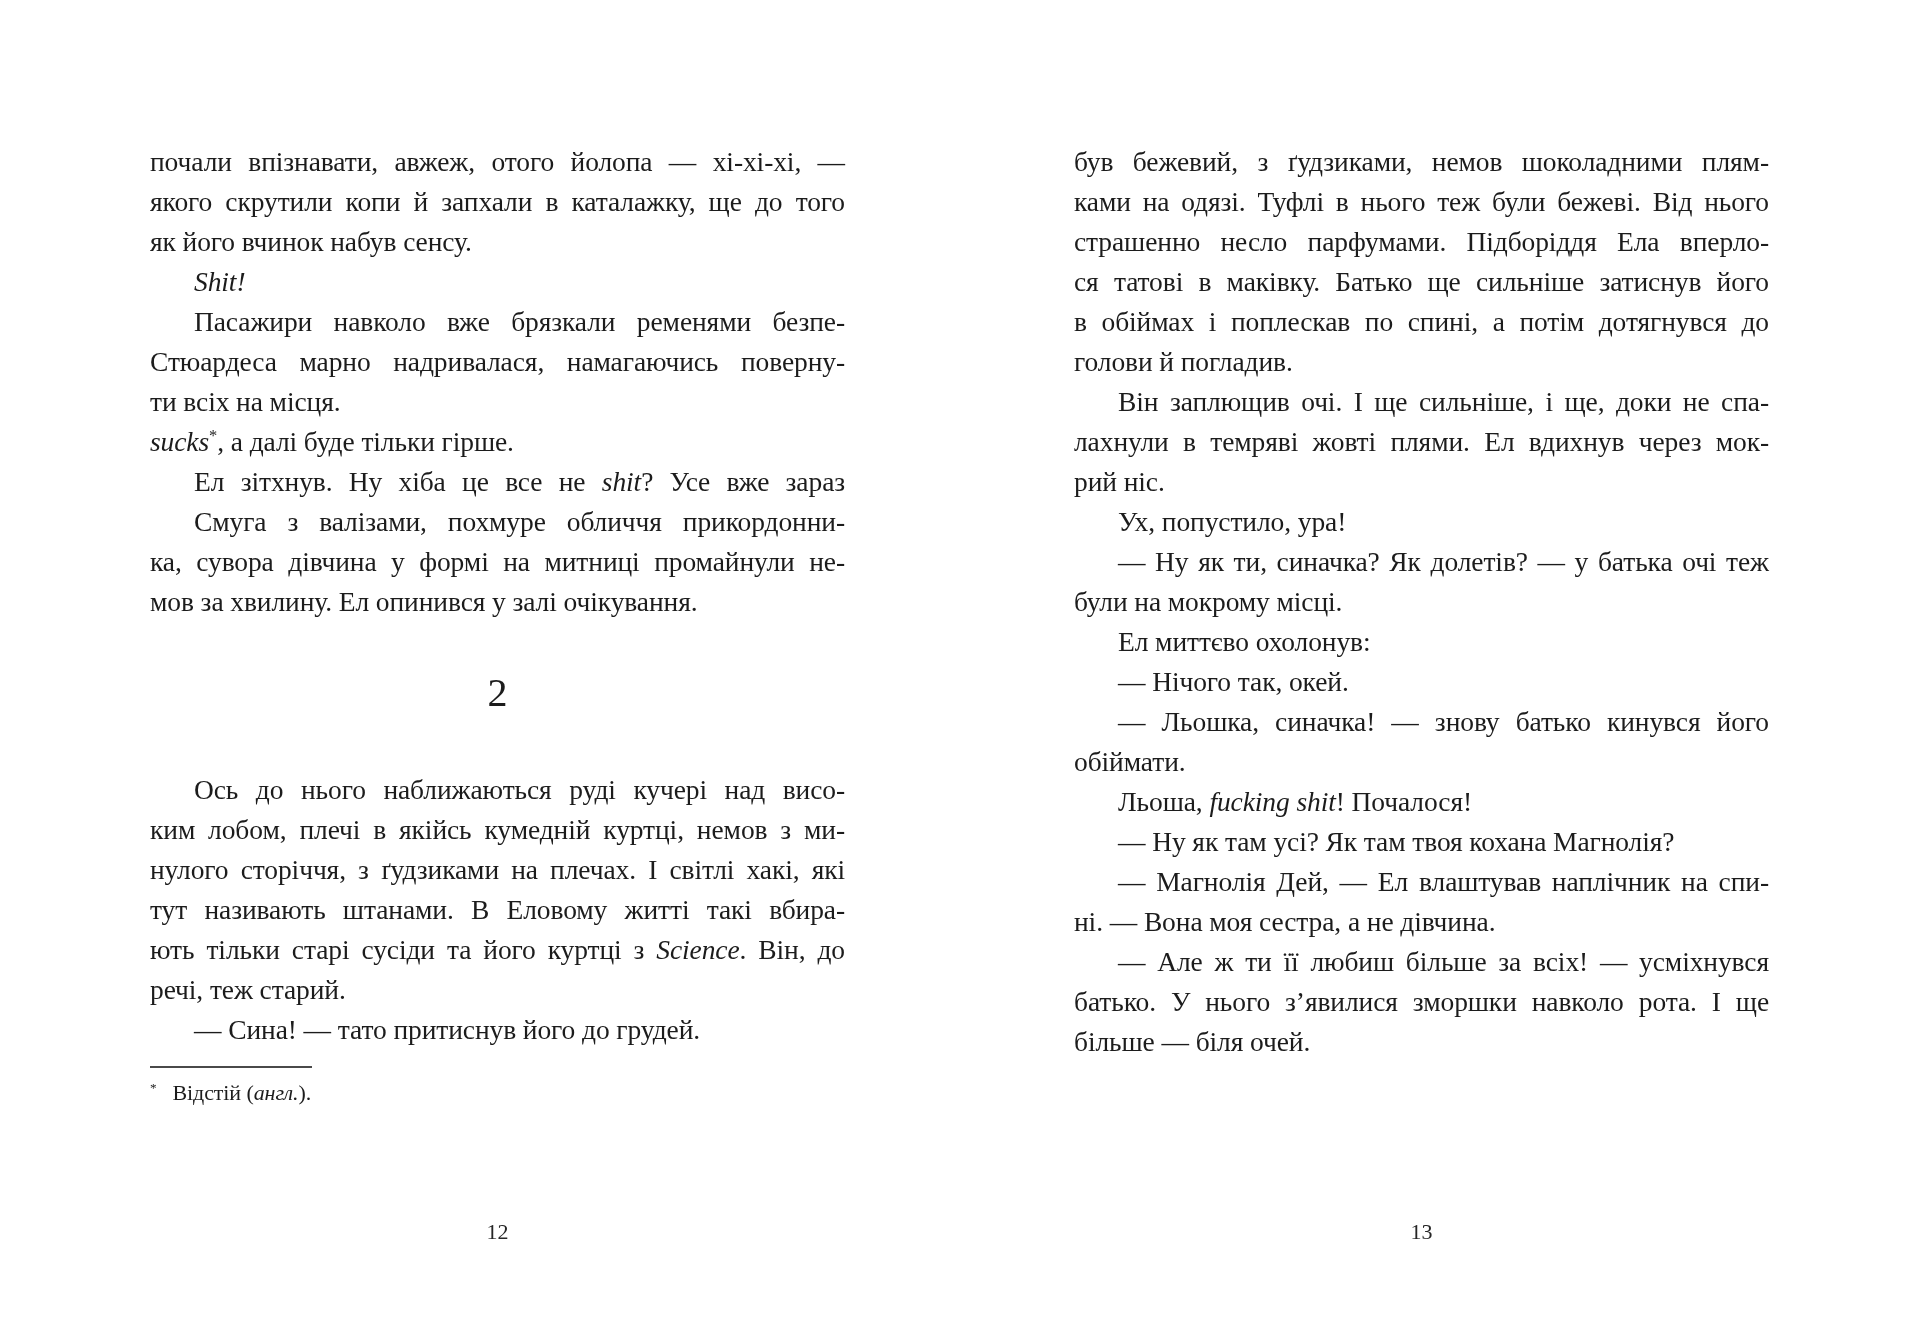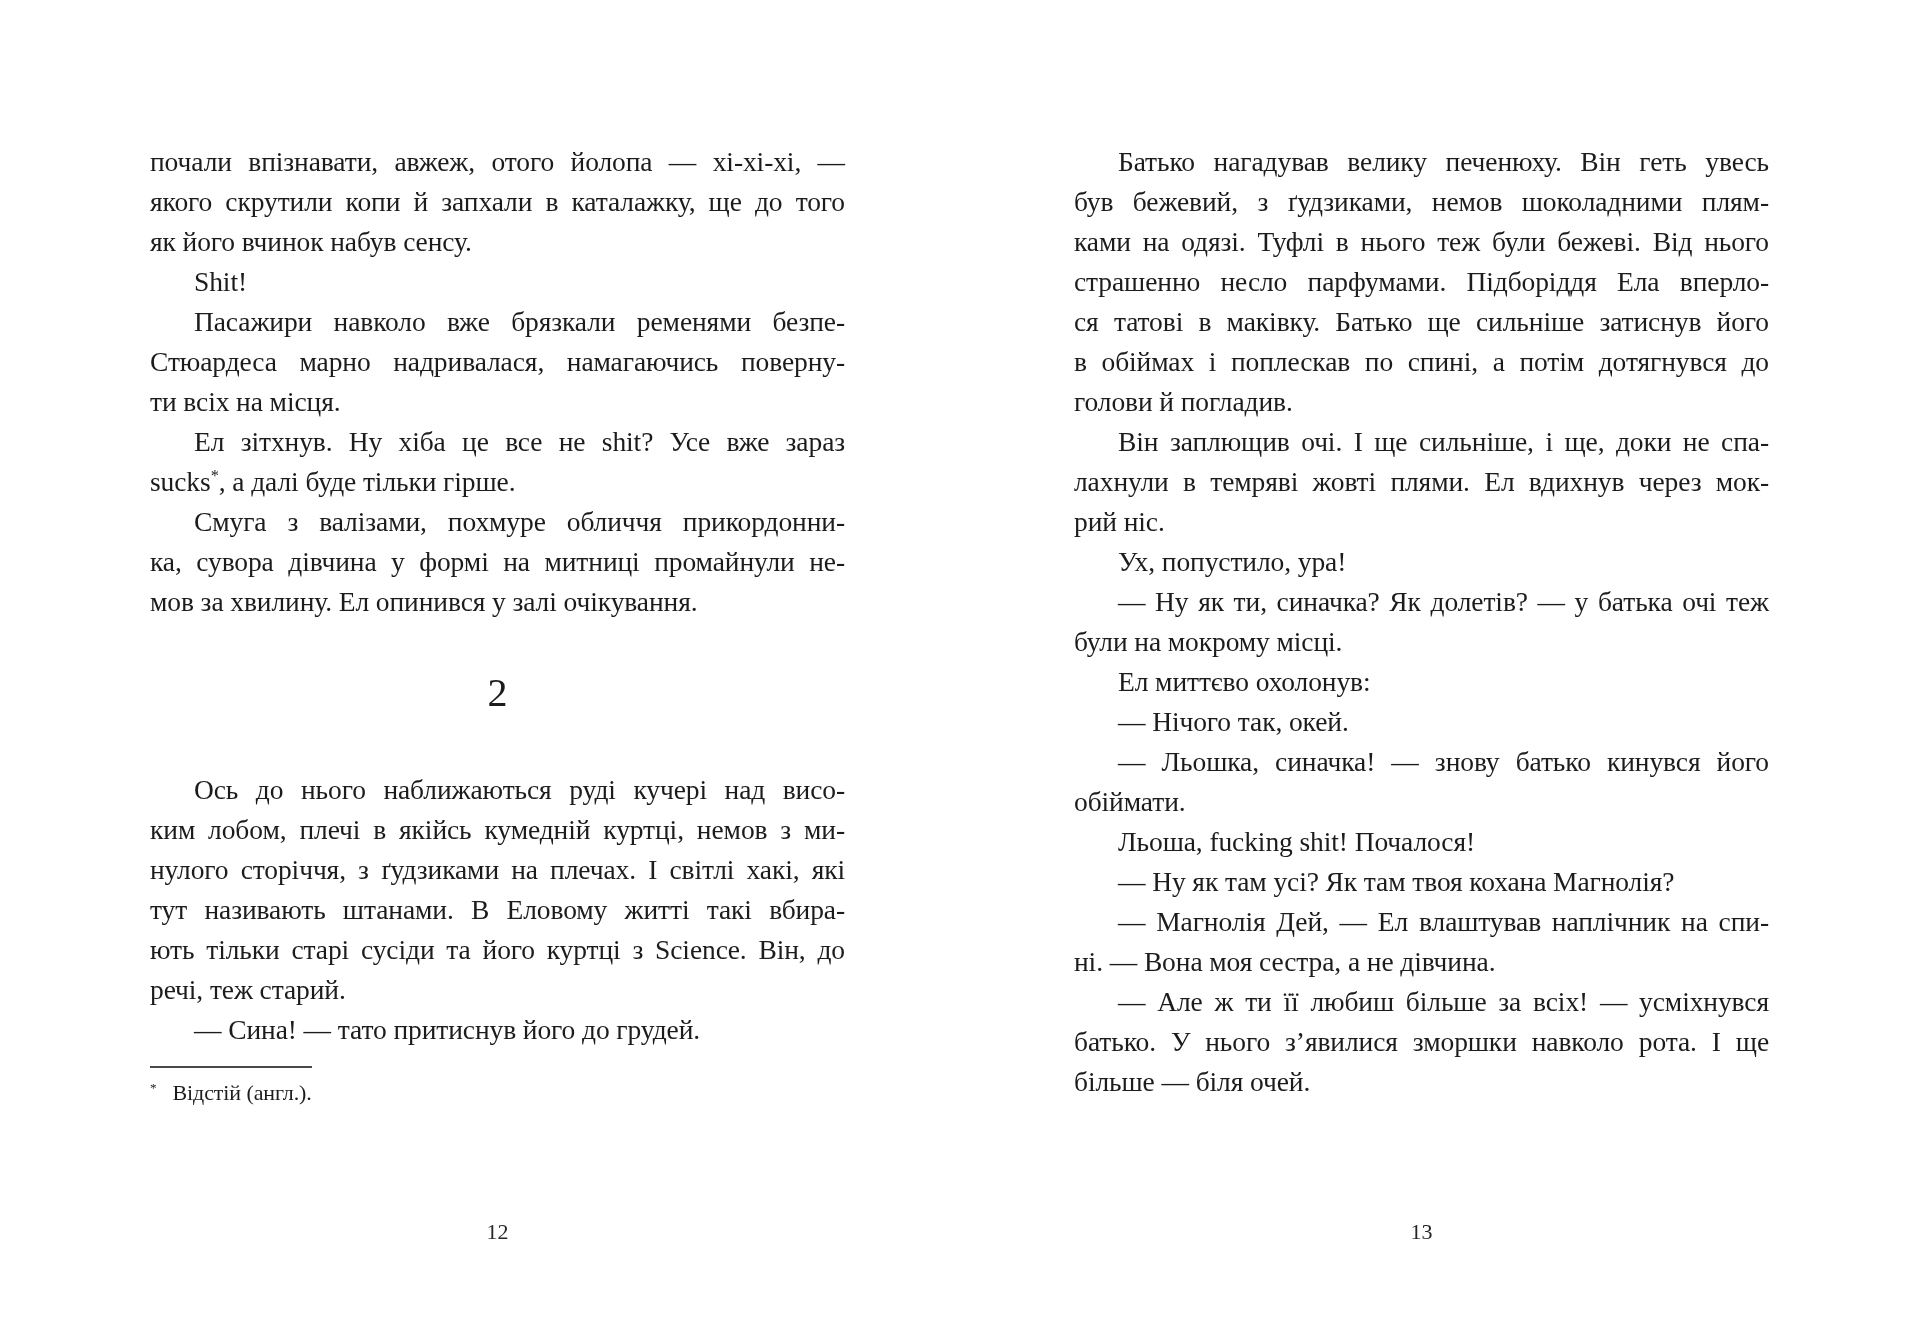--- a/index.html
+++ b/index.html
@@ -17,21 +17,21 @@
     font-size:27.5px;
     line-height:40px;
     letter-spacing:-0.1px;
   }
   #left-page{left:150px;top:142px;}
   #right-page{left:1074px;top:142px;}
   .line{text-align:justify;}
   .line.fill{text-align-last:justify;}
   .line.end{text-align:center;text-align-last:left;}
   .line.indent{text-indent:44px;}
-  .it{}
+  .it{font-style:italic;}
   sup{font-size:0.6em;line-height:0;vertical-align:super;}
   .section-heading{
     text-align:center;
     font-size:40px;
     line-height:66px;
     margin-top:38px;
     margin-bottom:44px;
   }
   .footnote-rule{
     width:162px;
@@ -61,43 +61,42 @@
 
 <div id="left-page" class="text-block">
   <div>
       <div class="line fill"><span>почали впізнавати, авжеж, отого йолопа — хі-хі-хі, —</span></div>
       <div class="line fill"><span>якого скрутили копи й запхали в каталажку, ще до того</span></div>
       <div class="line end"><span>як його вчинок набув сенсу.</span></div>
       <div class="line end indent"><span class="it">Shit!</span></div>
       <div class="line fill indent"><span>Пасажири навколо вже брязкали ременями безпе-</span></div>
       <div class="line fill"><span>Стюардеса марно надривалася, намагаючись поверну-</span></div>
       <div class="line end"><span>ти всіх на місця.</span></div>
+      <div class="line end"><span class="it">sucks</span><sup>*</sup><span>, а далі буде тільки гірше.</span></div>
       <div class="line fill indent"><span>Ел зітхнув. Ну хіба це все не </span><span class="it">shit</span><span>? Усе вже зараз</span></div>
-      <div class="line end"><span class="it">sucks</span><sup>*</sup><span>, а далі буде тільки гірше.</span></div>
       <div class="line fill indent"><span>Смуга з валізами, похмуре обличчя прикордонни-</span></div>
       <div class="line fill"><span>ка, сувора дівчина у формі на митниці промайнули не-</span></div>
       <div class="line end"><span>мов за хвилину. Ел опинився у залі очікування.</span></div>
     </div>
   <div class="section-heading">2</div>
   <div>
       <div class="line fill indent"><span>Ось до нього наближаються руді кучері над висо-</span></div>
       <div class="line fill"><span>ким лобом, плечі в якійсь кумедній куртці, немов з ми-</span></div>
       <div class="line fill"><span>нулого сторіччя, з ґудзиками на плечах. І світлі хакі, які</span></div>
       <div class="line fill"><span>тут називають штанами. В Еловому житті такі вбира-</span></div>
       <div class="line fill"><span>ють тільки старі сусіди та його куртці з </span><span class="it">Science</span><span>. Він, до</span></div>
       <div class="line end"><span>речі, теж старий.</span></div>
       <div class="line end indent"><span>— Сина! — тато притиснув його до грудей.</span></div>
     </div>
   <hr class="footnote-rule">
   <div class="footnote"><sup class="marker">*</sup><span>Відстій (</span><span class="it">англ.</span><span>).</span></div>
 </div>
 
 <div id="right-page" class="text-block">
   <div>
-      <div class="line fill indent"><span>Батько нагадував велику печенюху. Він геть увесь</span></div>
       <div class="line fill"><span>був бежевий, з ґудзиками, немов шоколадними плям-</span></div>
       <div class="line fill"><span>ками на одязі. Туфлі в нього теж були бежеві. Від нього</span></div>
       <div class="line fill"><span>страшенно несло парфумами. Підборіддя Ела вперло-</span></div>
       <div class="line fill"><span>ся татові в маківку. Батько ще сильніше затиснув його</span></div>
       <div class="line fill"><span>в обіймах і поплескав по спині, а потім дотягнувся до</span></div>
       <div class="line end"><span>голови й погладив.</span></div>
       <div class="line fill indent"><span>Він заплющив очі. І ще сильніше, і ще, доки не спа-</span></div>
       <div class="line fill"><span>лахнули в темряві жовті плями. Ел вдихнув через мок-</span></div>
       <div class="line end"><span>рий ніс.</span></div>
       <div class="line end indent"><span>Ух, попустило, ура!</span></div>

